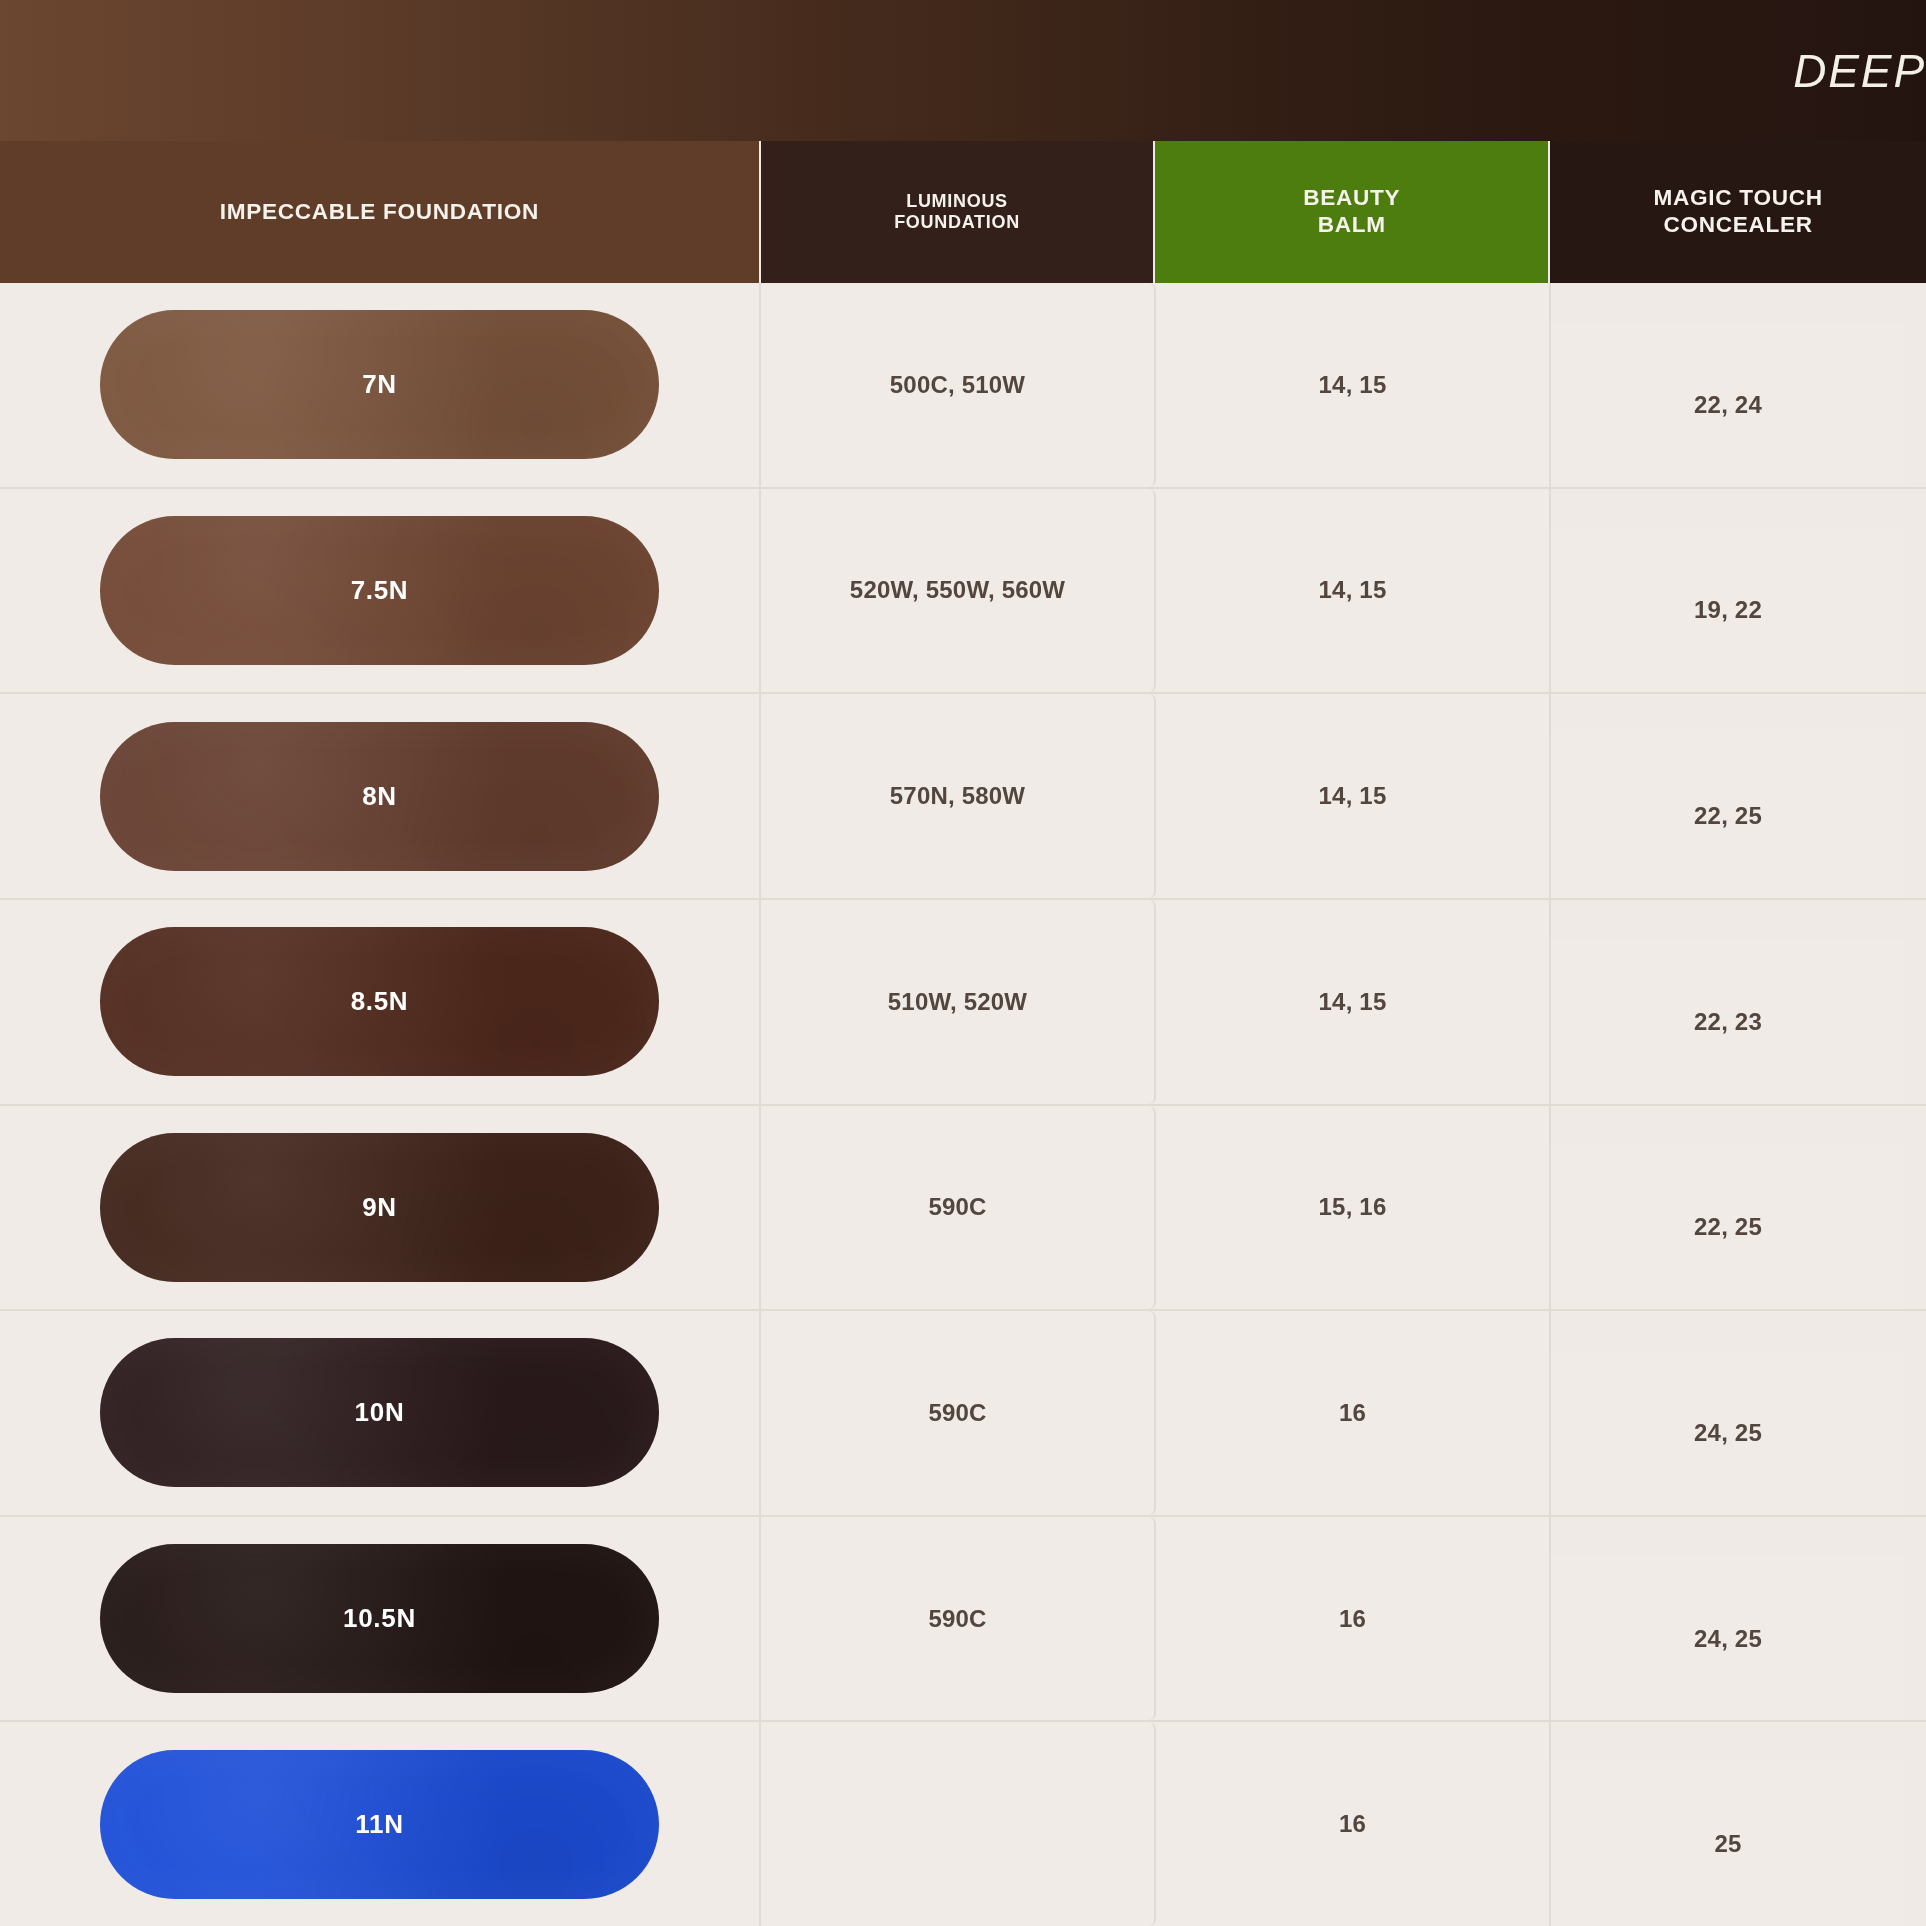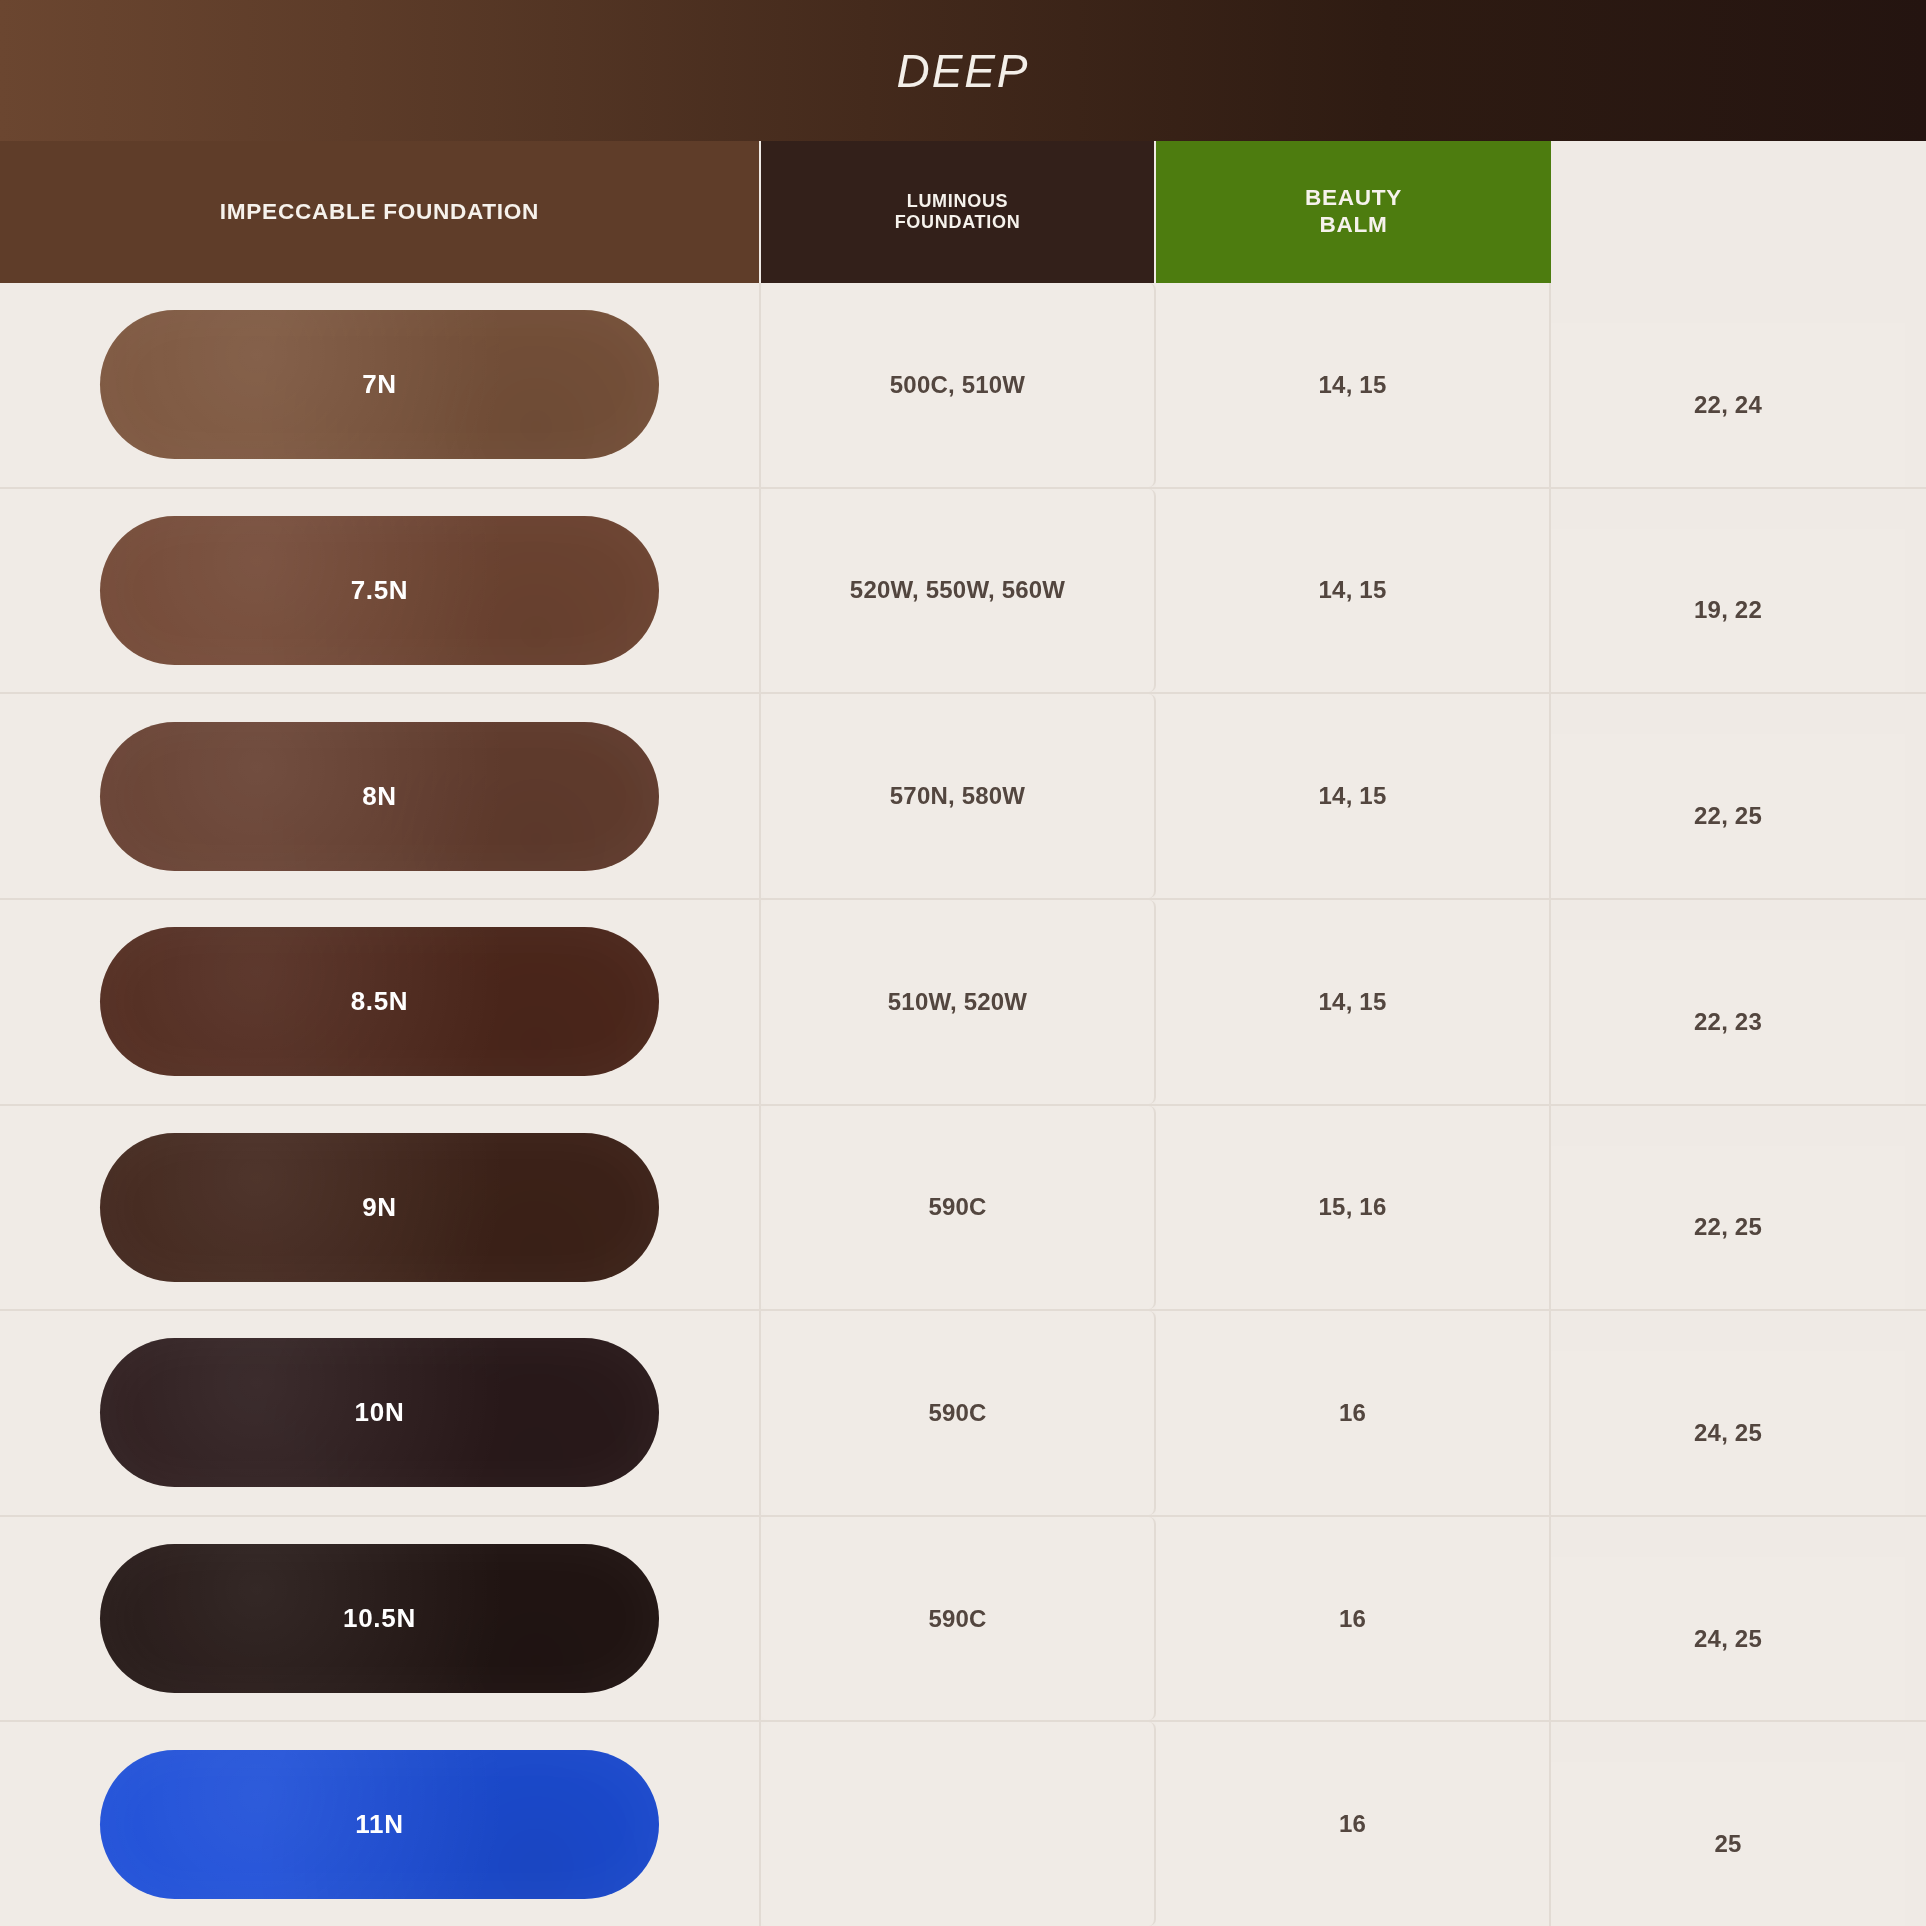--- a/index.html
+++ b/index.html
@@ -23,21 +23,21 @@
     position: relative;
   }
 
   
   .banner {
     height: 141px;
     flex: 0 0 141px;
     background: linear-gradient(90deg, #6b4630 0%, #5d3c29 18%, #442a1c 45%, #2e1b12 72%, #241410 100%);
     display: flex;
     align-items: center;
-    justify-content: center;
+    justify-content: flex-end;
     position: relative;
   }
   .banner-title {
     color: #f3efe9;
     font-size: 46px;
     font-style: italic;
     letter-spacing: 1.9px;
     font-weight: 400;
   }
 
@@ -152,20 +152,26 @@
         <span>LUMINOUS</span><br>
         <span>FOUNDATION</span>
       </span>
     </div>
     <div class="hcell hcell-3">
       <span>
         <span>BEAUTY</span><br>
         <span>BALM</span>
       </span>
     </div>
+    <div class="hcell hcell-4">
+      <span>
+        <span>MAGIC TOUCH</span><br>
+        <span>CONCEALER</span>
+      </span>
+    </div>
   </div>
 
   <div class="body-rows">
 
     <div class="row">
       <div class="cell c1">
         <div class="swatch" style="background: rgb(123, 84, 60);">
           <span class="swatch-label">7N</span>
         </div>
       </div>

